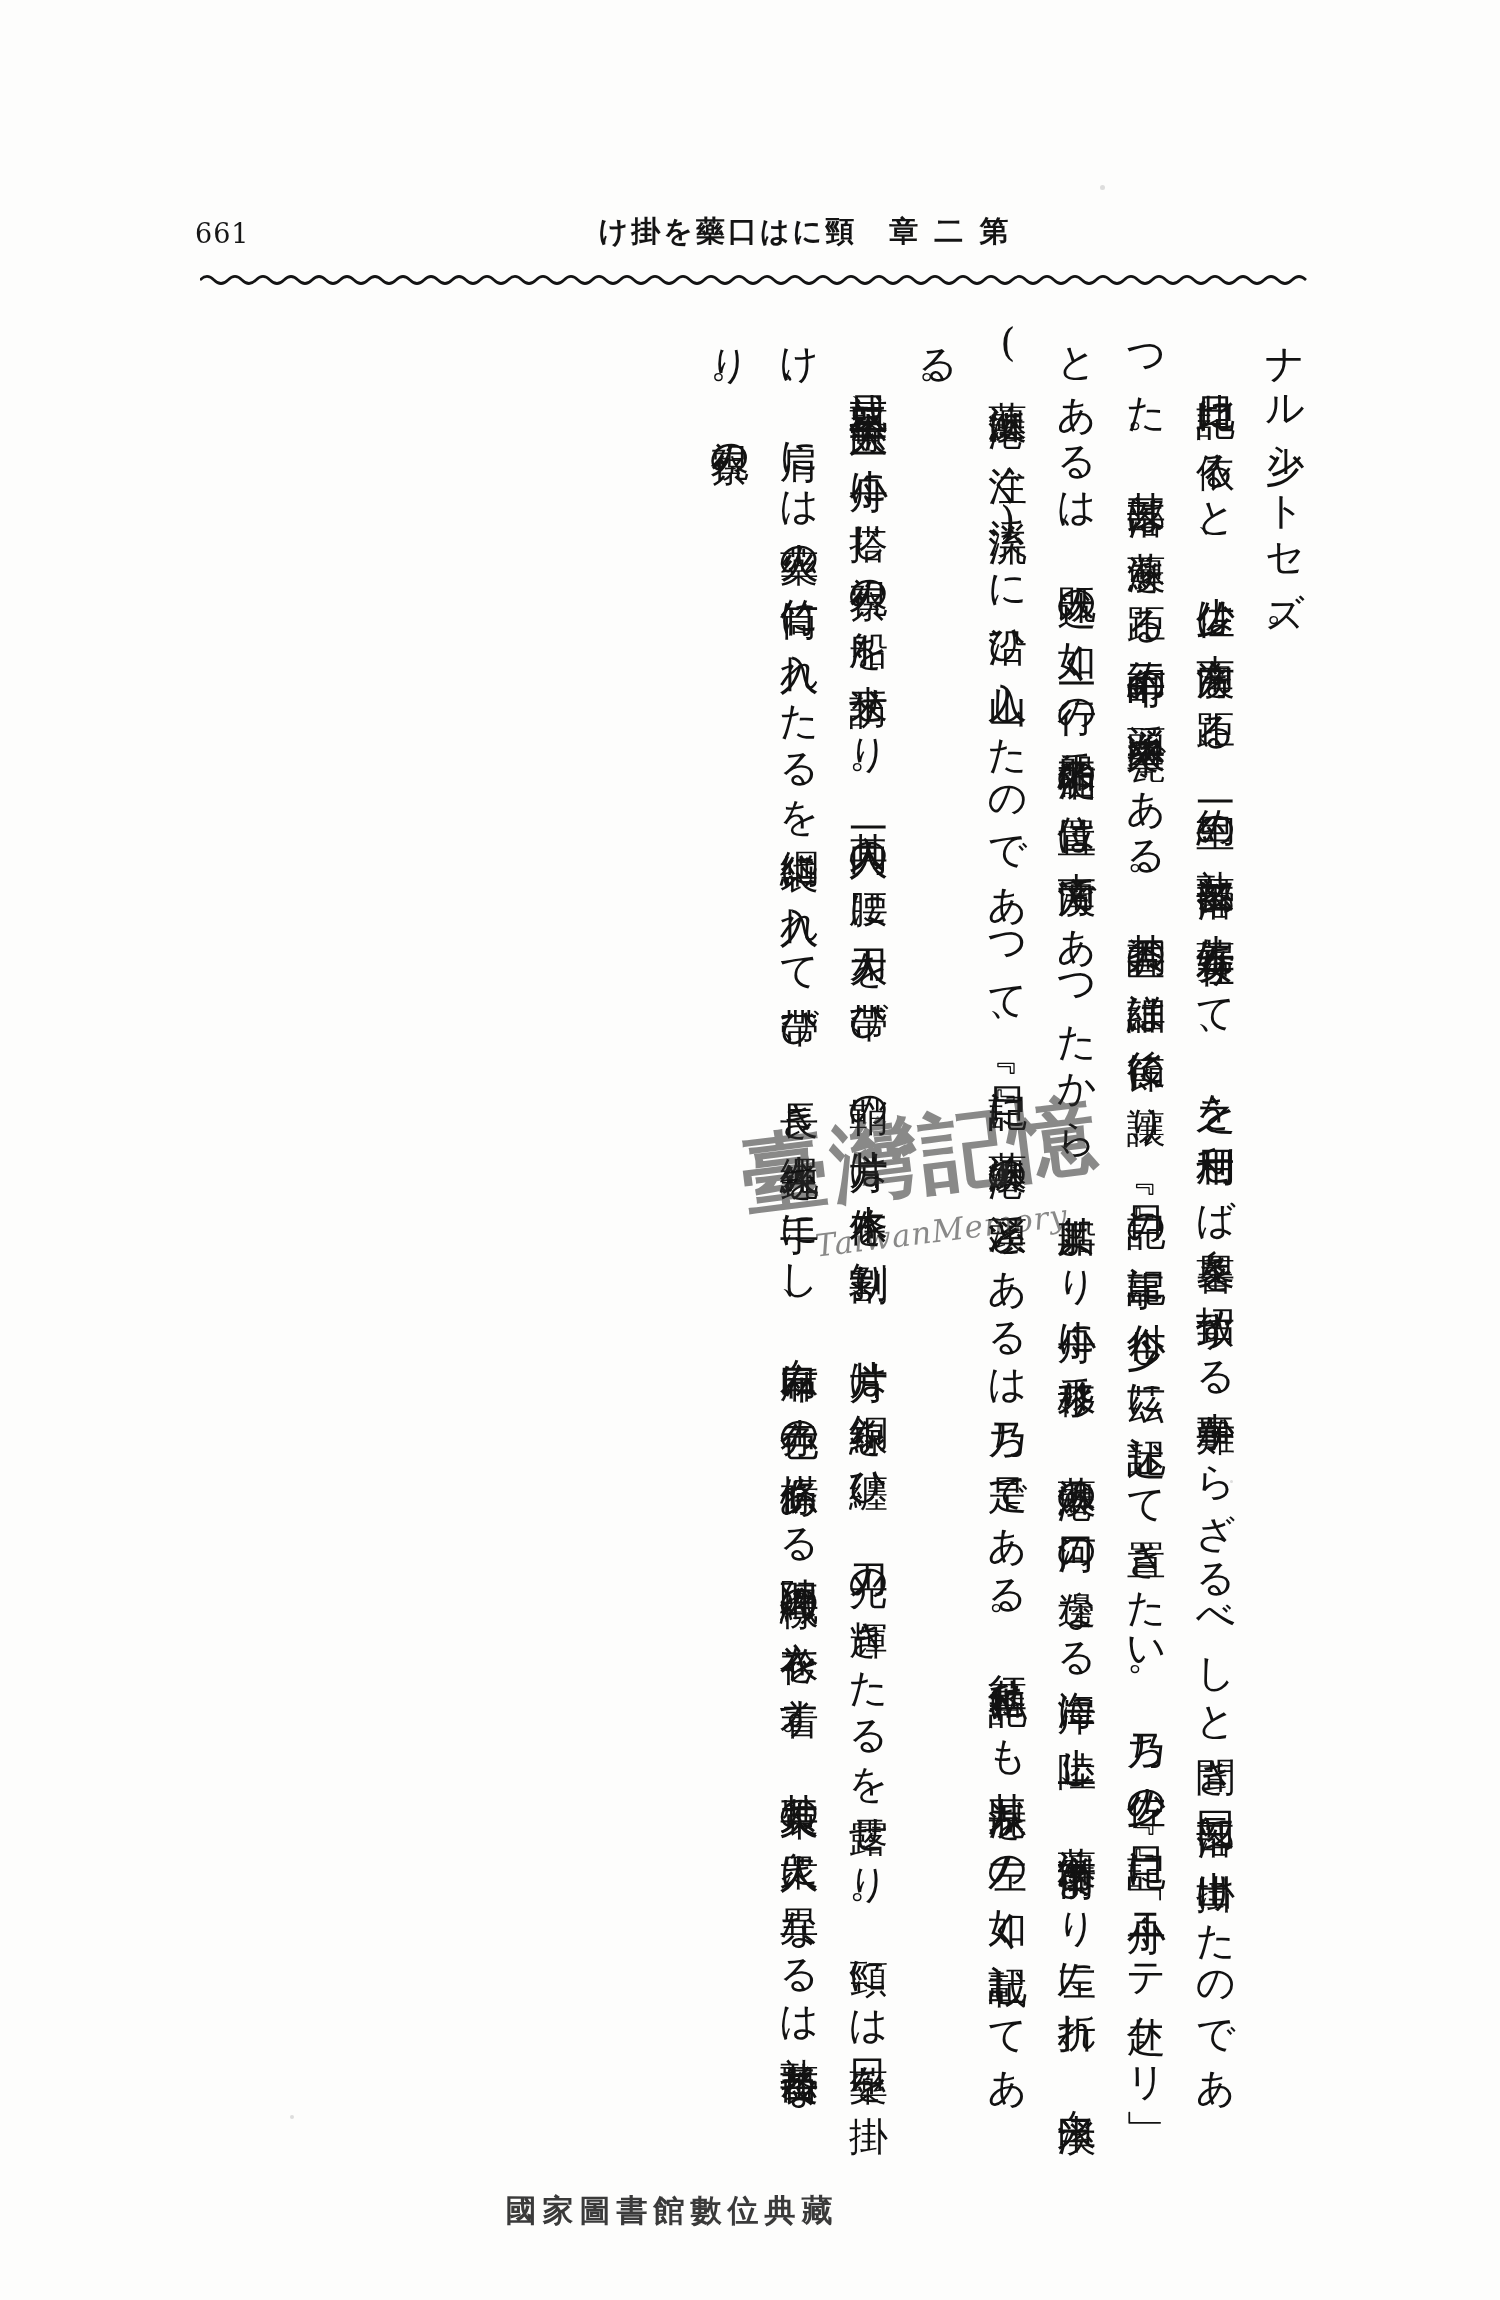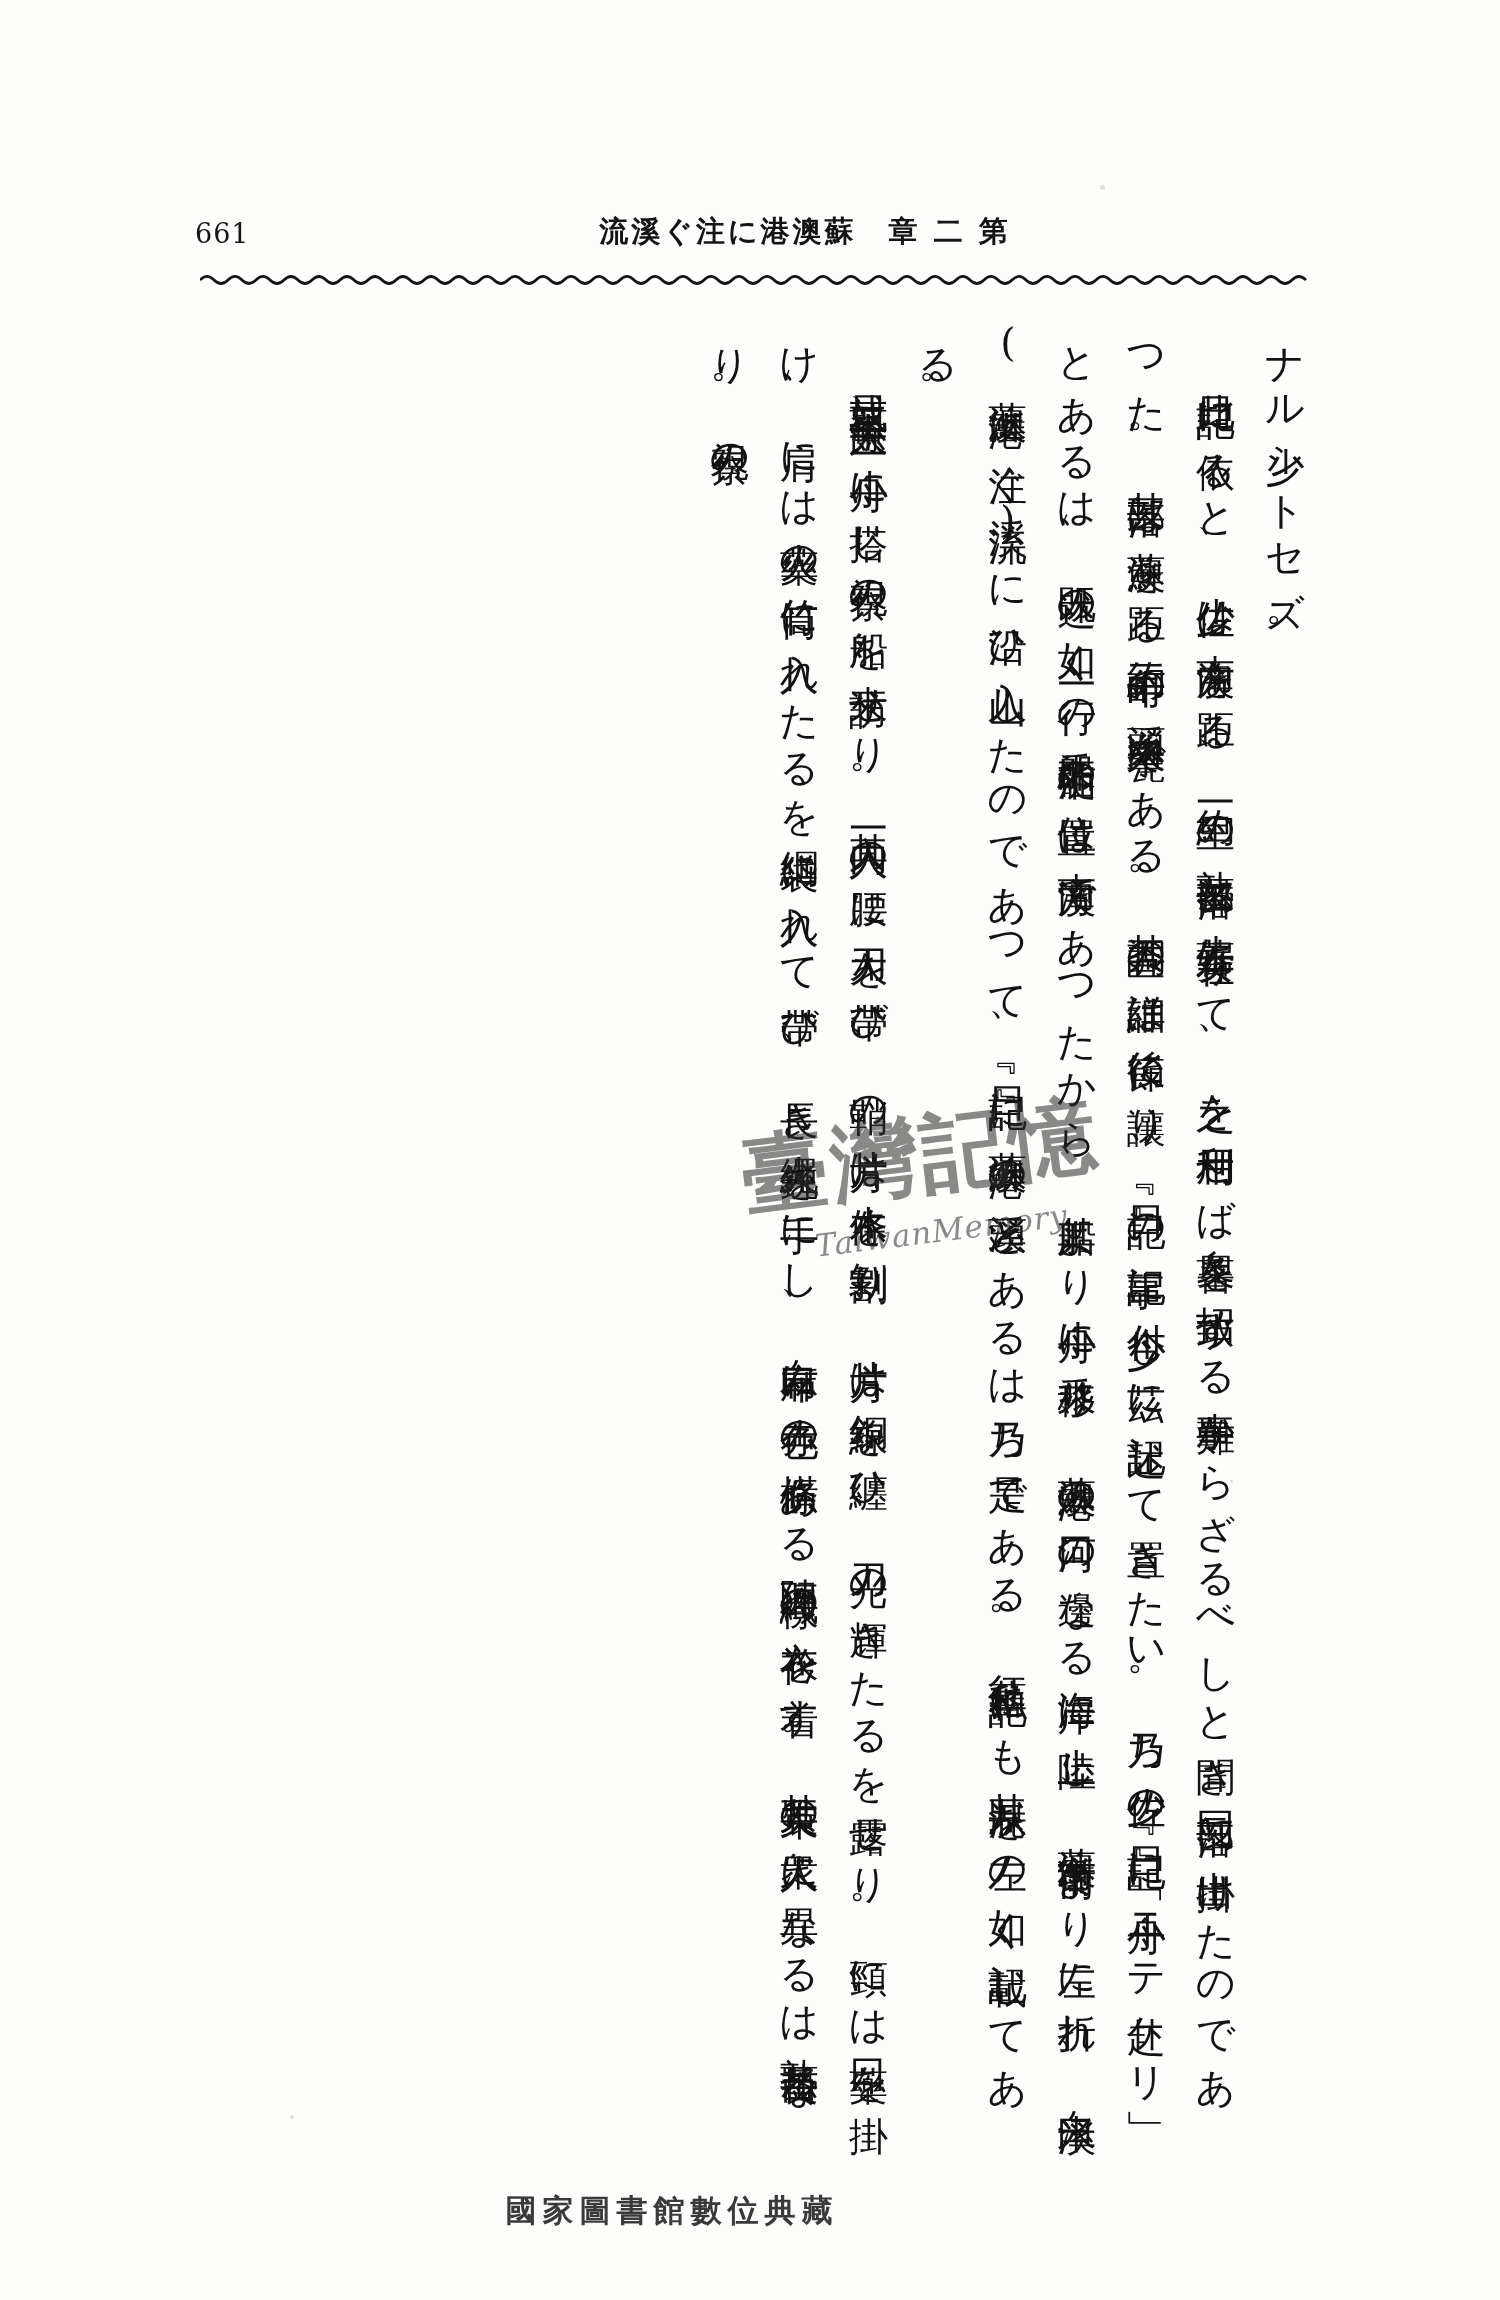--- a/index.html
+++ b/index.html
@@ -162,21 +162,21 @@
   }
 </style>
 </head>
 <body>
 
 <div id="page">
   <div id="scan-tint"></div>
 
   <div id="header">
     <div id="folio">661</div>
-    <div id="running-head">第 二 章　蘇澳港に注ぐ溪流</div>
+    <div id="running-head">第 二 章　頸には口藥を掛け</div>
   </div>
 
   <div id="header-rule">
     <svg width="1110" height="14" viewBox="0 0 1110 14" xmlns="http://www.w3.org/2000/svg">
       <path d="M0 8 Q 7 1, 14 8 T 28 8 T 42 8 T 56 8 T 70 8 T 84 8 T 98 8 T 112 8 T 126 8 T 140 8 T 154 8 T 168 8 T 182 8 T 196 8 T 210 8 T 224 8 T 238 8 T 252 8 T 266 8 T 280 8 T 294 8 T 308 8 T 322 8 T 336 8 T 350 8 T 364 8 T 378 8 T 392 8 T 406 8 T 420 8 T 434 8 T 448 8 T 462 8 T 476 8 T 490 8 T 504 8 T 518 8 T 532 8 T 546 8 T 560 8 T 574 8 T 588 8 T 602 8 T 616 8 T 630 8 T 644 8 T 658 8 T 672 8 T 686 8 T 700 8 T 714 8 T 728 8 T 742 8 T 756 8 T 770 8 T 784 8 T 798 8 T 812 8 T 826 8 T 840 8 T 854 8 T 868 8 T 882 8 T 896 8 T 910 8 T 924 8 T 938 8 T 952 8 T 966 8 T 980 8 T 994 8 T 1008 8 T 1022 8 T 1036 8 T 1050 8 T 1064 8 T 1078 8 T 1092 8 T 1106 8" fill="none" stroke="#141414" stroke-width="2.6"></path>
     </svg>
   </div>
 
   <div id="textblock">
     <p>ナル少シトセズ。</p>

